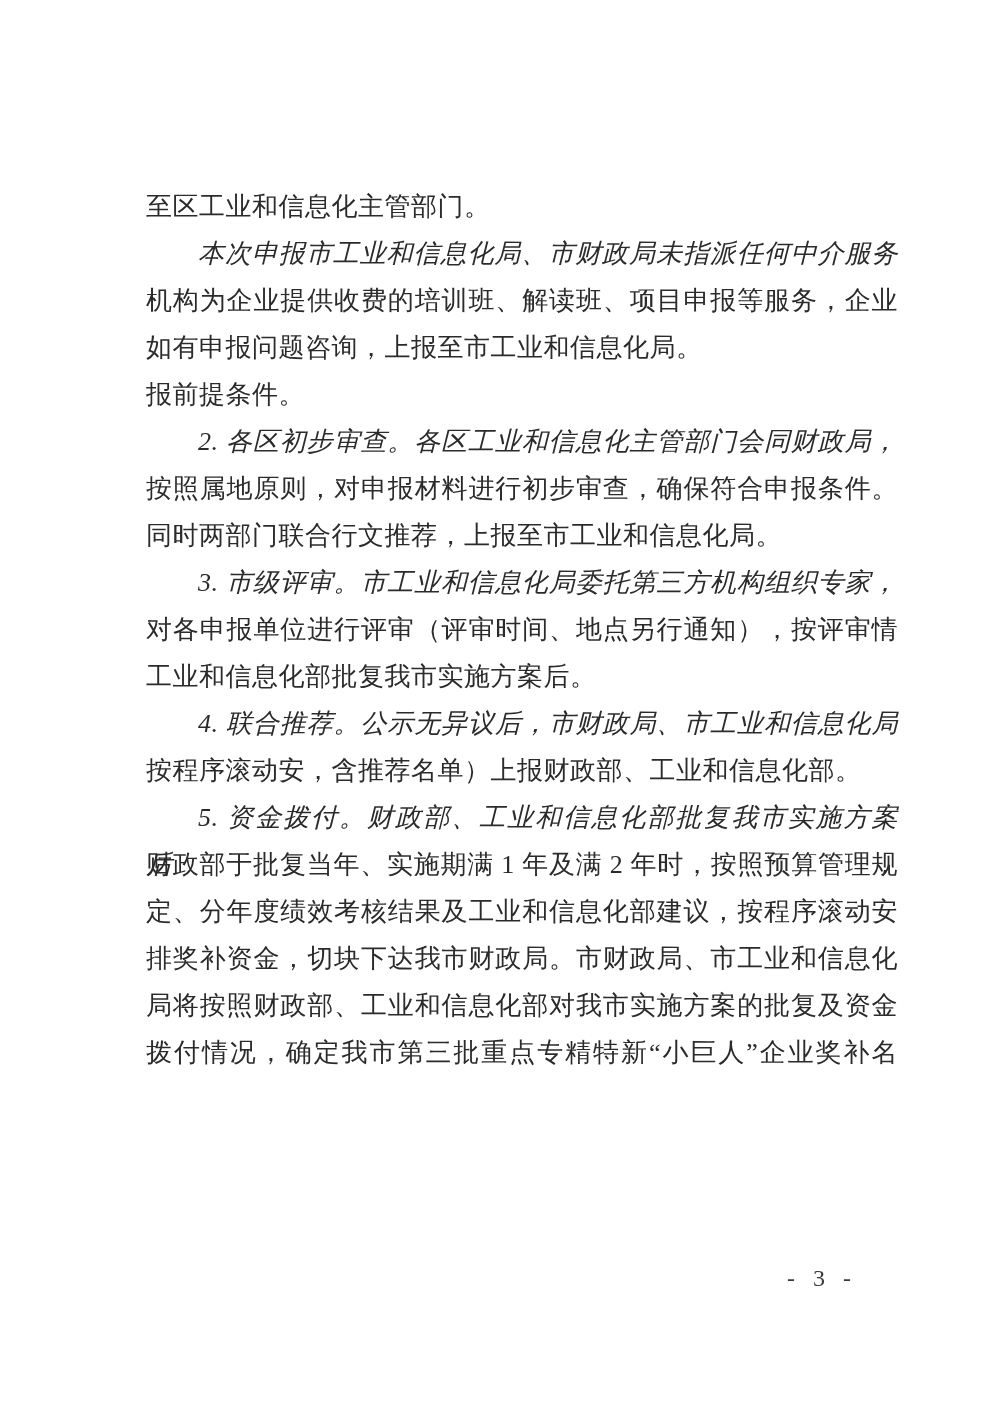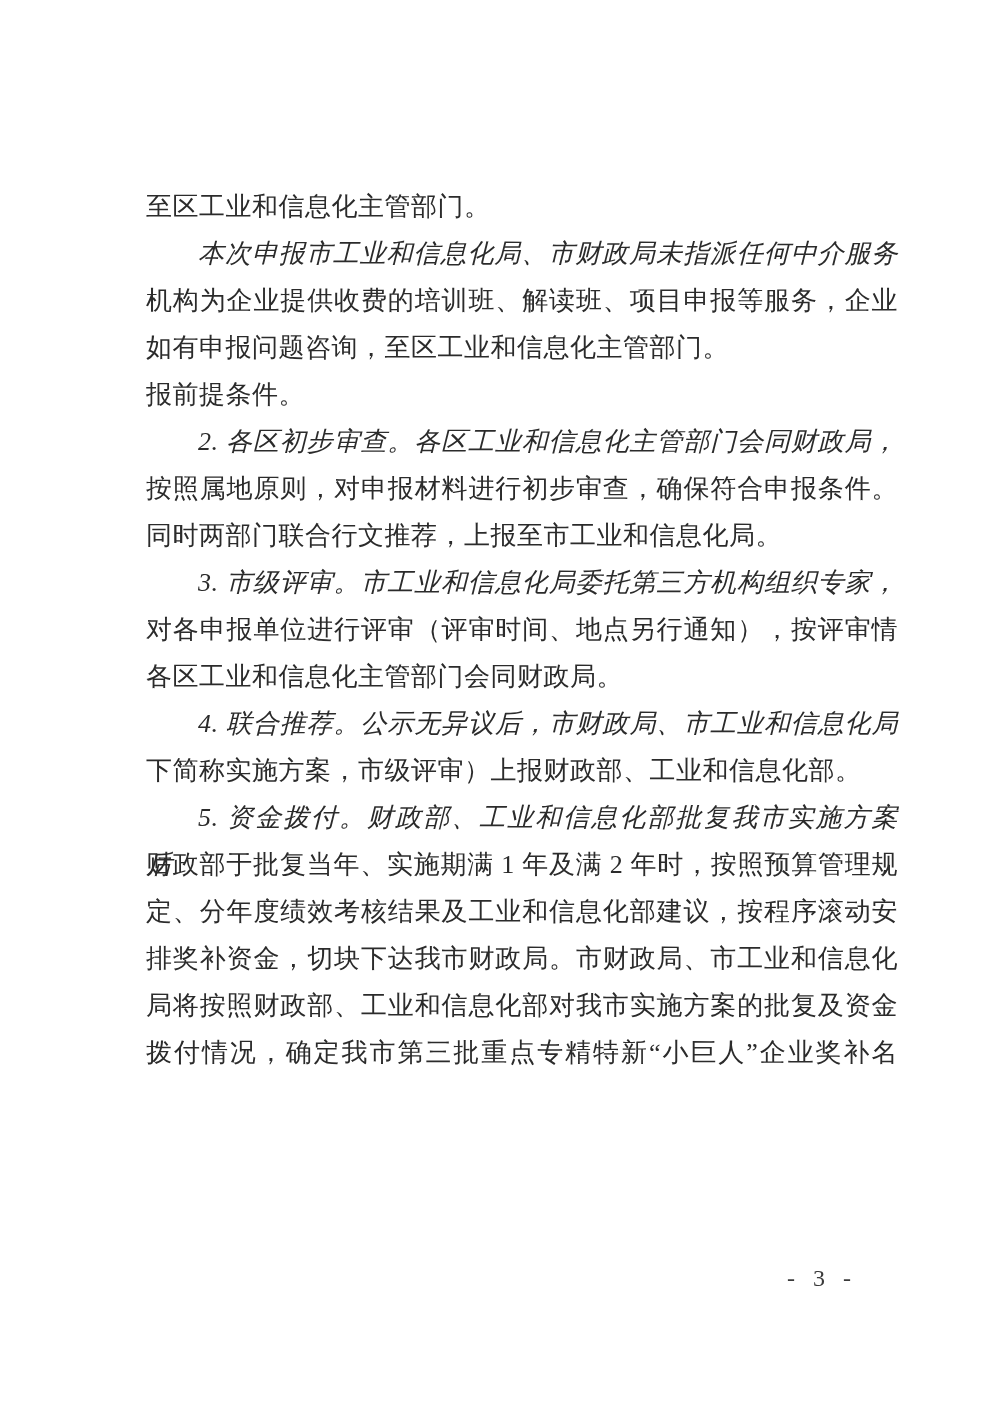--- a/index.html
+++ b/index.html
@@ -55,30 +55,30 @@
   }
 </style>
 </head>
 <body>
 
 <div class="page">
   <div class="body-text">
       <div class="line">至区工业和信息化主管部门。</div>
       <div class="line fill indent">本次申报市工业和信息化局、市财政局未指派任何中介服务</div>
       <div class="line fill">机构为企业提供收费的培训班、解读班、项目申报等服务，企业</div>
-      <div class="line">如有申报问题咨询，至区工业和信息化主管部门。</div>
+      <div class="line">如有申报问题咨询，上报至市工业和信息化局。</div>
       <div class="line">报前提条件。</div>
       <div class="line fill indent">2. 各区初步审查。各区工业和信息化主管部门会同财政局，</div>
       <div class="line fill">按照属地原则，对申报材料进行初步审查，确保符合申报条件。</div>
       <div class="line">同时两部门联合行文推荐，上报至市工业和信息化局。</div>
       <div class="line fill indent">3. 市级评审。市工业和信息化局委托第三方机构组织专家，</div>
       <div class="line fill">对各申报单位进行评审（评审时间、地点另行通知），按评审情</div>
-      <div class="line">各区工业和信息化主管部门会同财政局。</div>
+      <div class="line">工业和信息化部批复我市实施方案后。</div>
       <div class="line fill indent">4. 联合推荐。公示无异议后，市财政局、市工业和信息化局</div>
-      <div class="line">下简称实施方案，市级评审）上报财政部、工业和信息化部。</div>
+      <div class="line">按程序滚动安，含推荐名单）上报财政部、工业和信息化部。</div>
       <div class="line fill indent">5. 资金拨付。财政部、工业和信息化部批复我市实施方案后，</div>
       <div class="line fill">财政部于批复当年、实施期满 1 年及满 2 年时，按照预算管理规</div>
       <div class="line fill">定、分年度绩效考核结果及工业和信息化部建议，按程序滚动安</div>
       <div class="line fill">排奖补资金，切块下达我市财政局。市财政局、市工业和信息化</div>
       <div class="line fill">局将按照财政部、工业和信息化部对我市实施方案的批复及资金</div>
       <div class="line fill">拨付情况，确定我市第三批重点专精特新“小巨人”企业奖补名</div>
     </div>
   <div class="footer-pagenum">- 3 -</div>
 </div>
 

